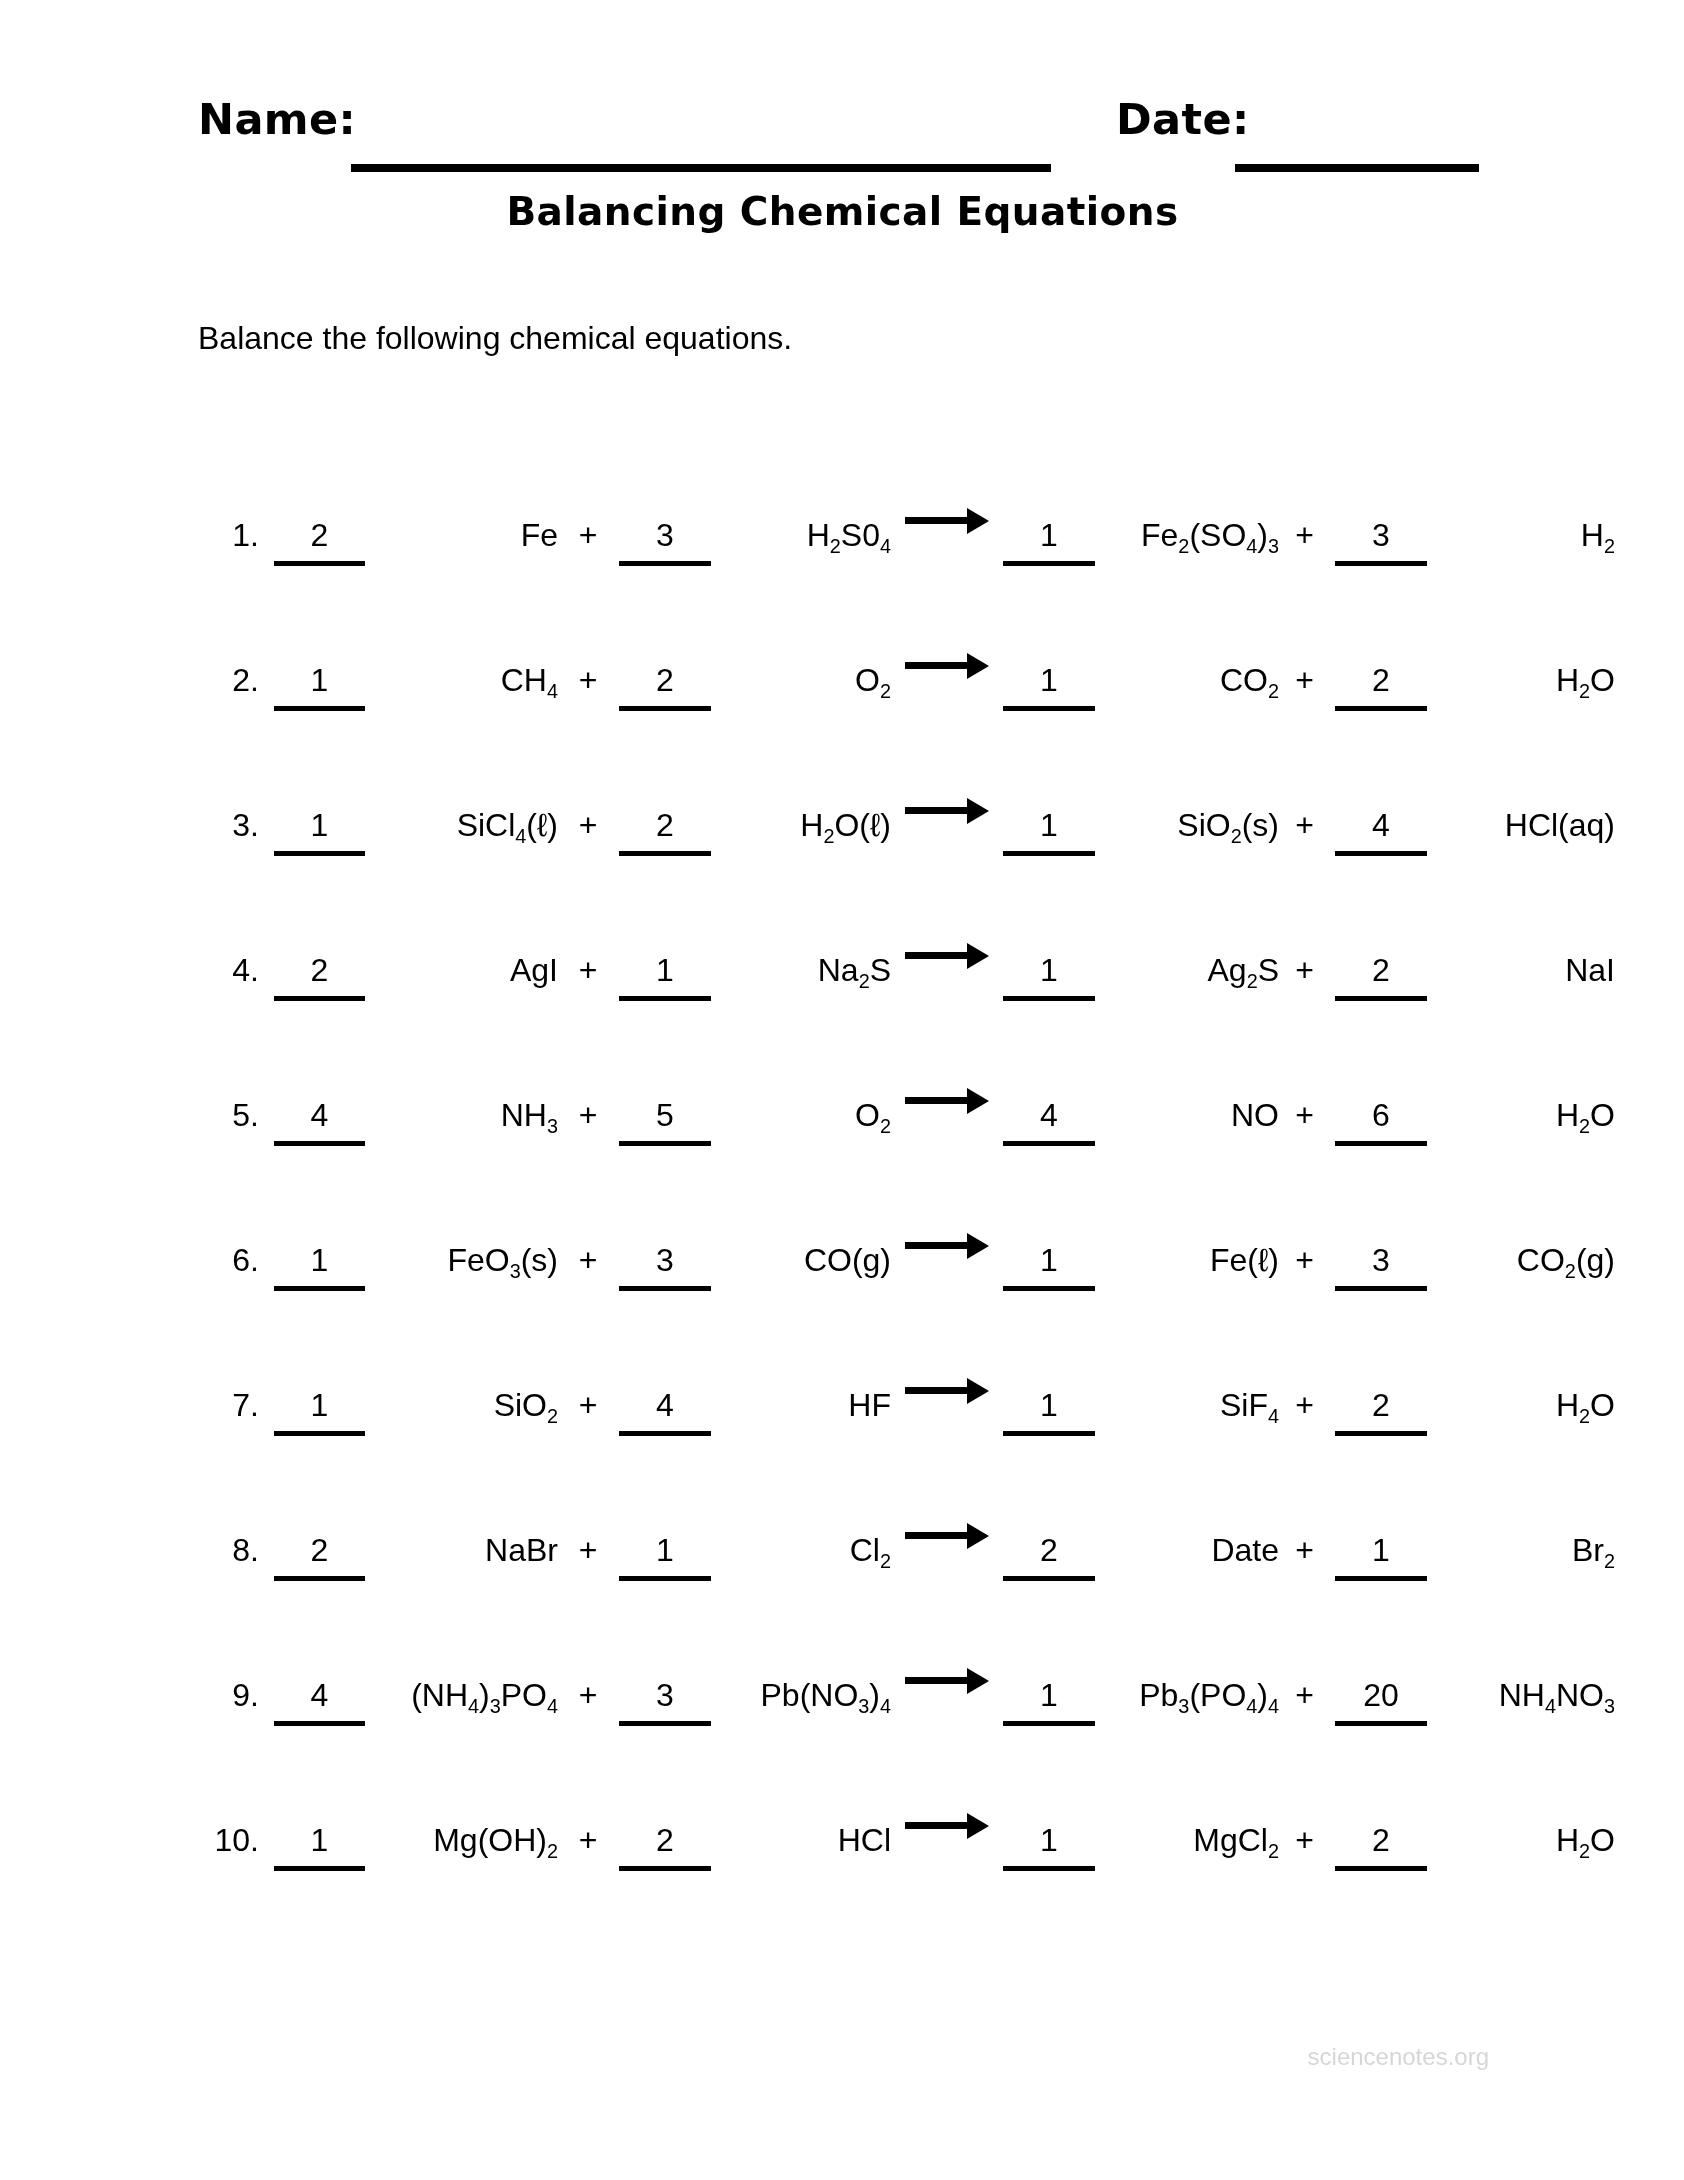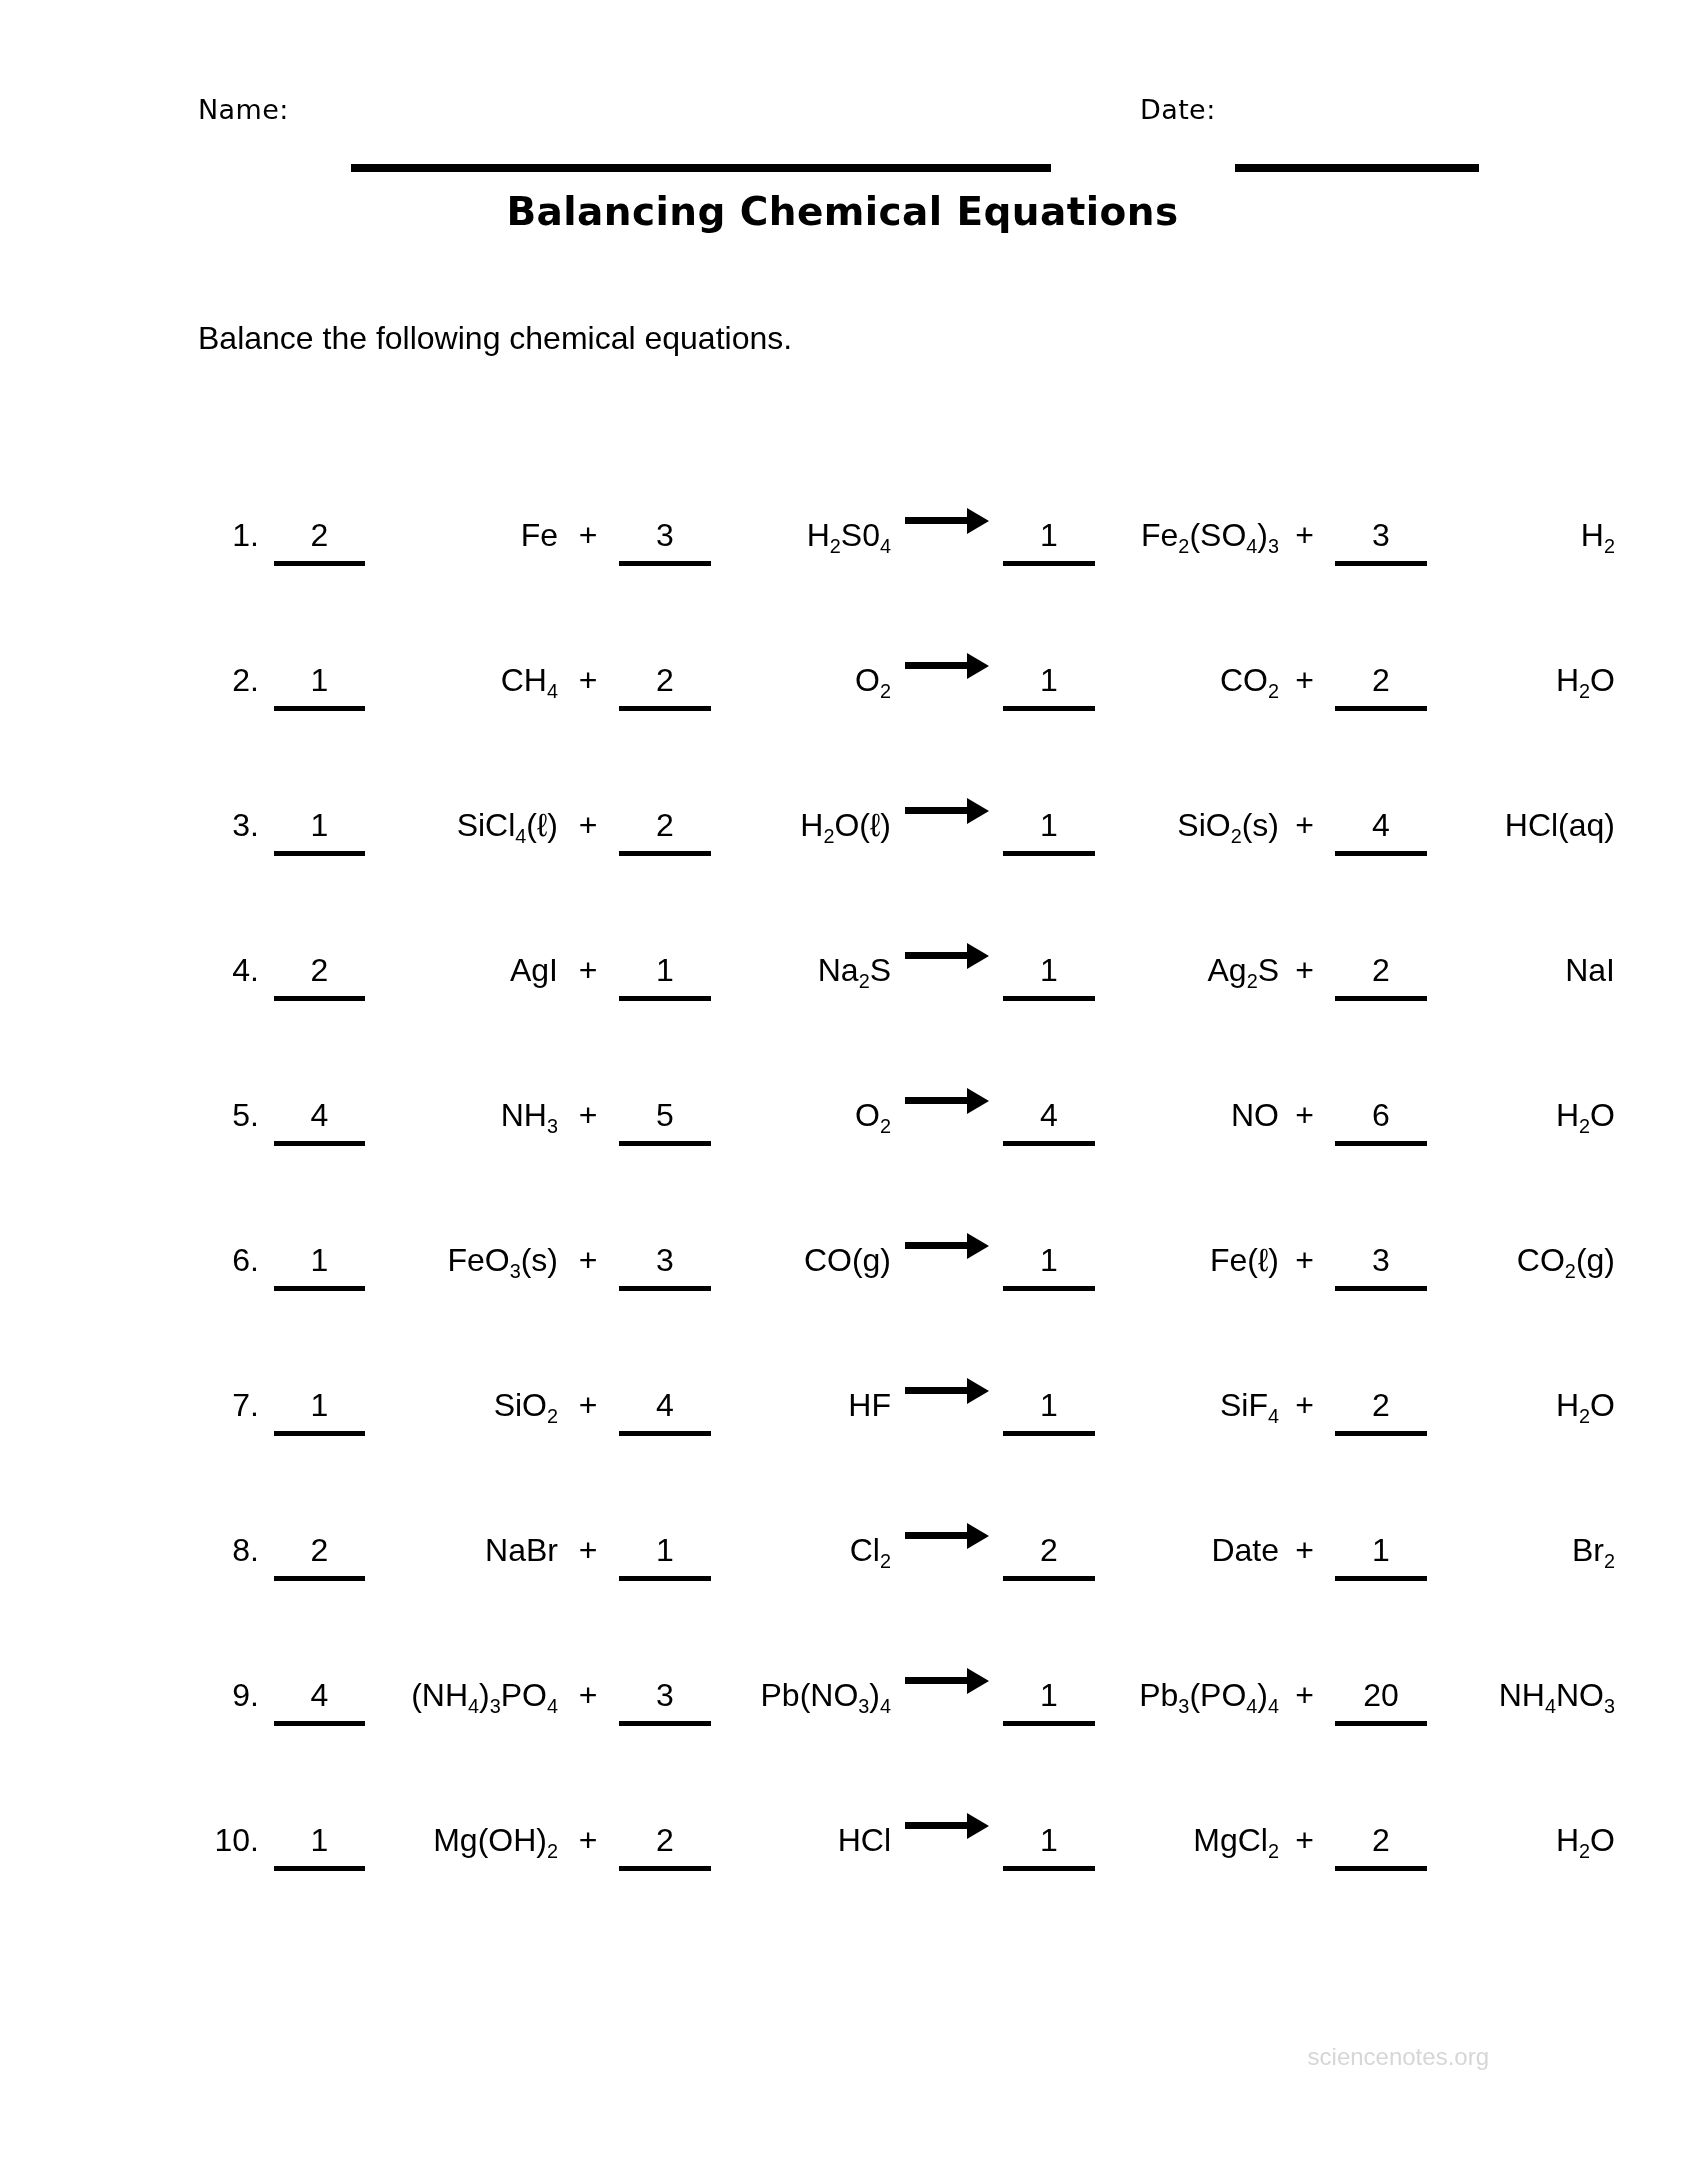--- a/index.html
+++ b/index.html
@@ -3,24 +3,24 @@
 <meta charset="utf-8">
 <style>
   html,body { margin:0; padding:0; background:#ffffff; }
   .page {
     position:relative; width:1685px; height:2181px; background:#ffffff;
     color:#000; font-family:"Liberation Sans","DejaVu Sans",sans-serif;
     overflow:hidden;
   }
   .hdr-label {
     position:absolute; font-family:"DejaVu Sans","Liberation Sans",sans-serif;
-    font-weight:normal; font-size:27px; letter-spacing:0.4px;
+    font-weight:bold; font-size:43px; letter-spacing:0.4px;
   }
   #name-label { left:198px; top:94px; }
-  #date-label { left:1140px; top:94px; }
+  #date-label { left:1116px; top:94px; }
   .fill-line { position:absolute; height:7.7px; background:#000; }
   #name-line { left:351px; top:164px; width:700px; }
   #date-line { left:1235px; top:164px; width:244px; }
   .title {
     position:absolute; top:189px; left:0; width:100%; text-align:center;
     font-family:"DejaVu Sans","Liberation Sans",sans-serif;
     font-weight:bold; font-size:39px; letter-spacing:0.4px;
   }
   .instruction { position:absolute; left:198px; top:320px; font-size:32px;text-align:right; }
   .equations { position:absolute; left:196px; top:456px; width:1448px; }

